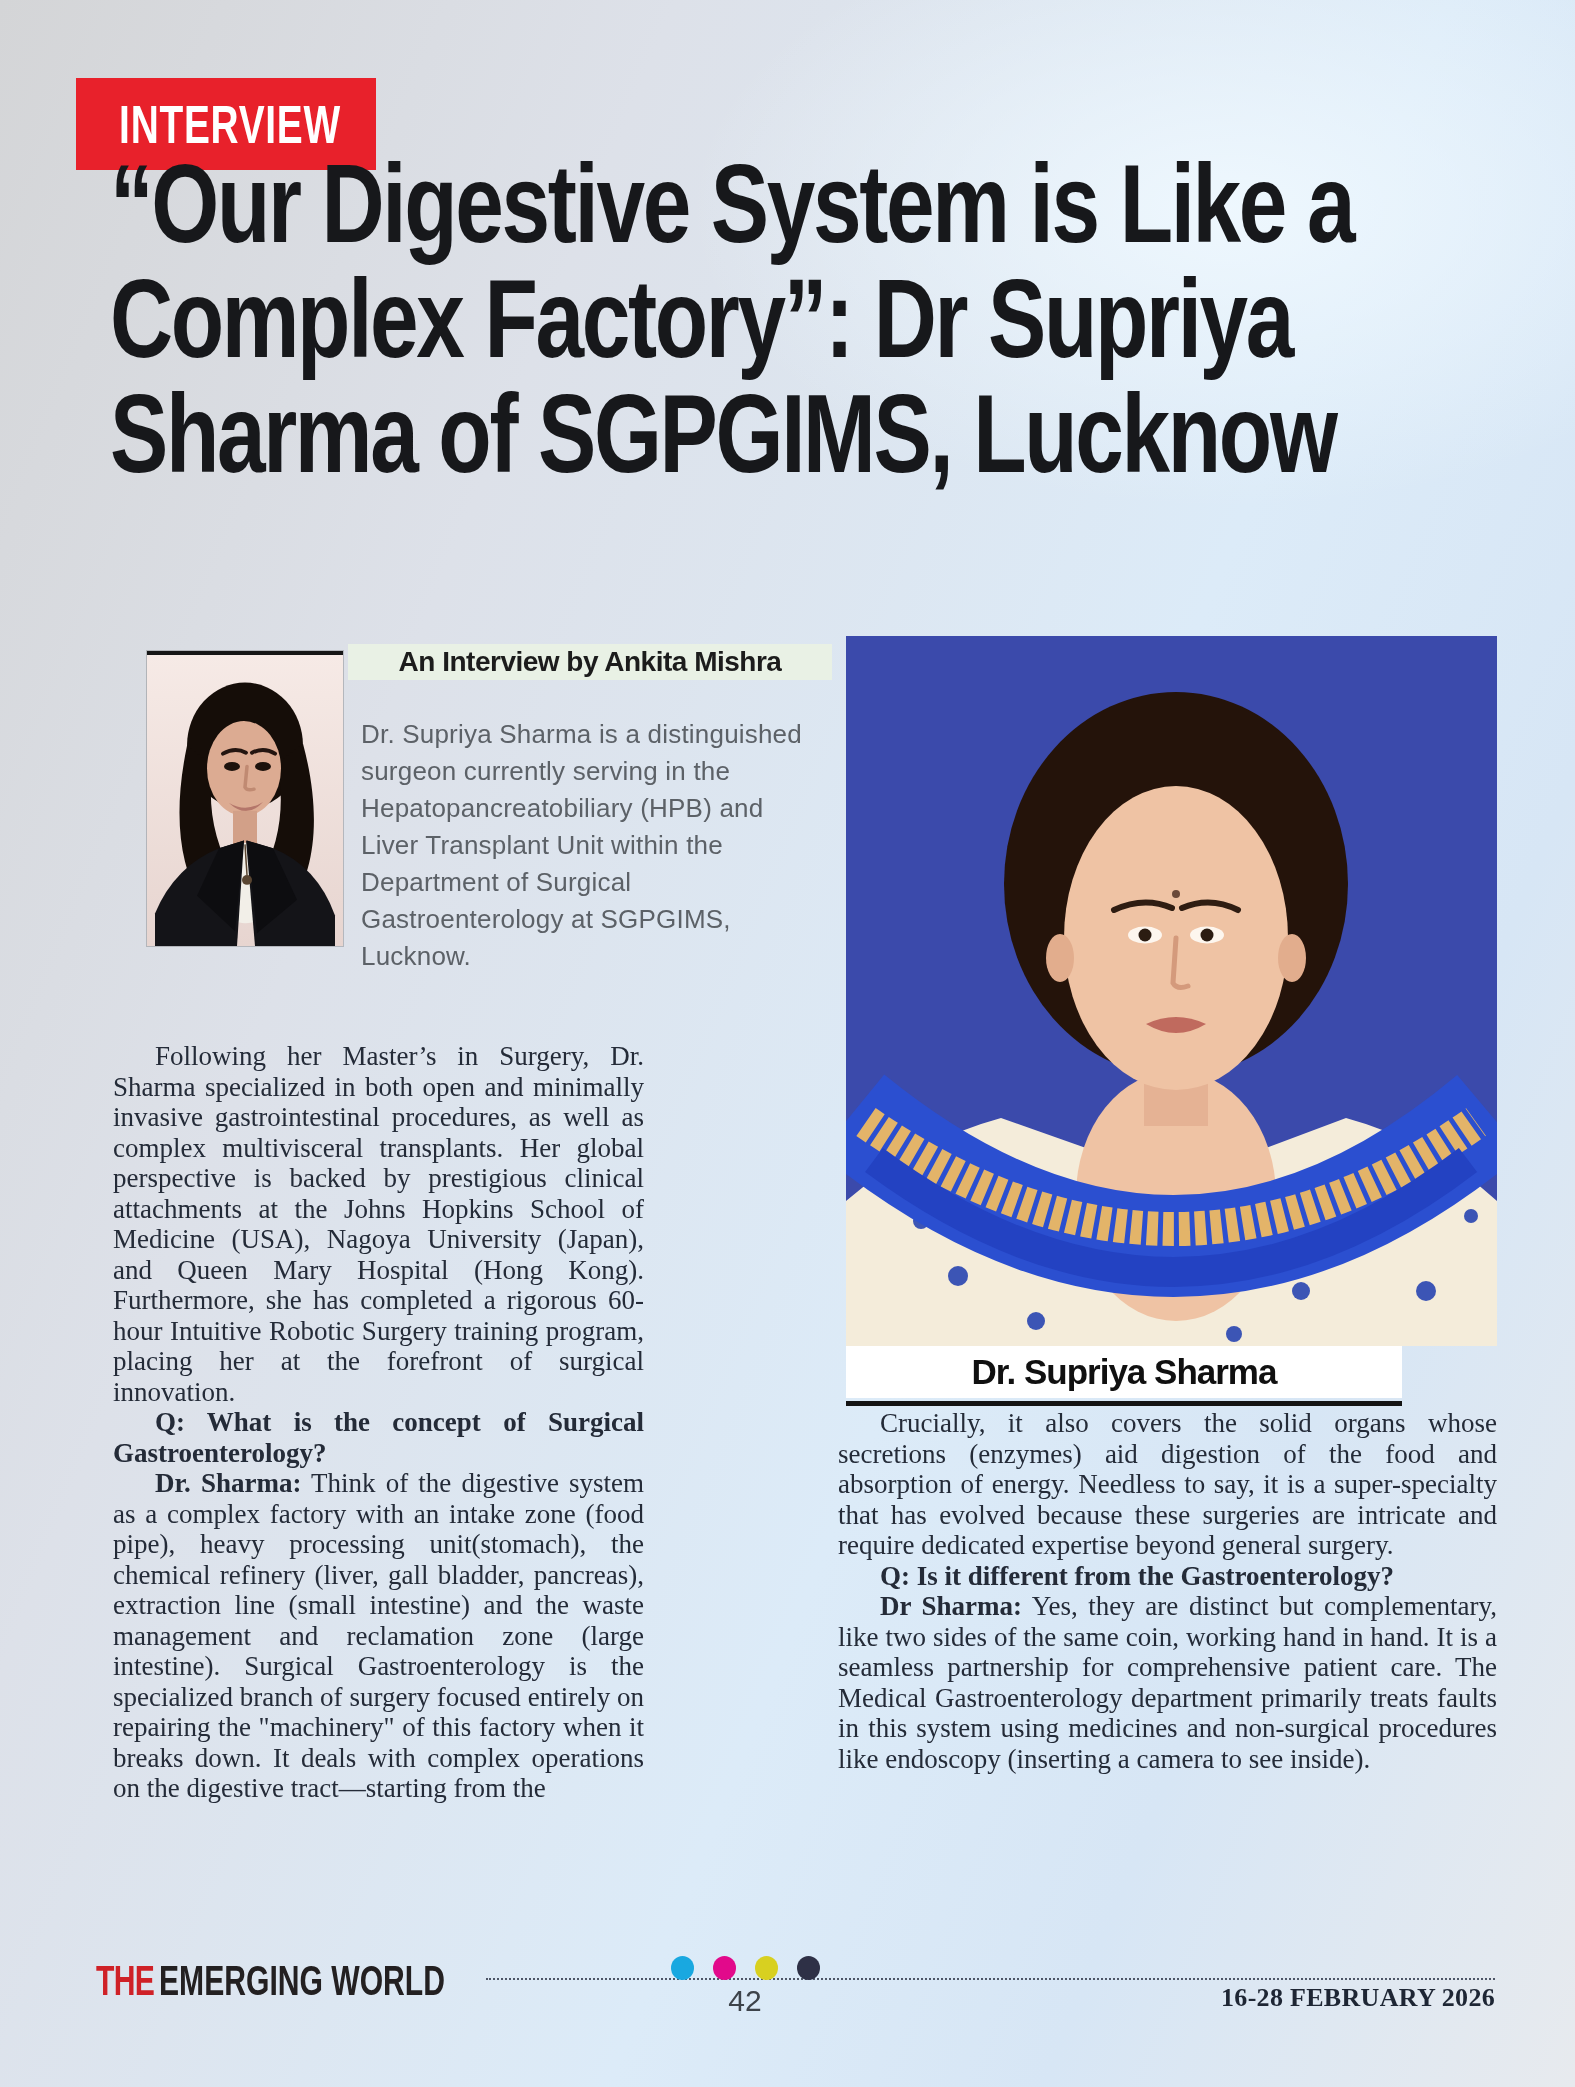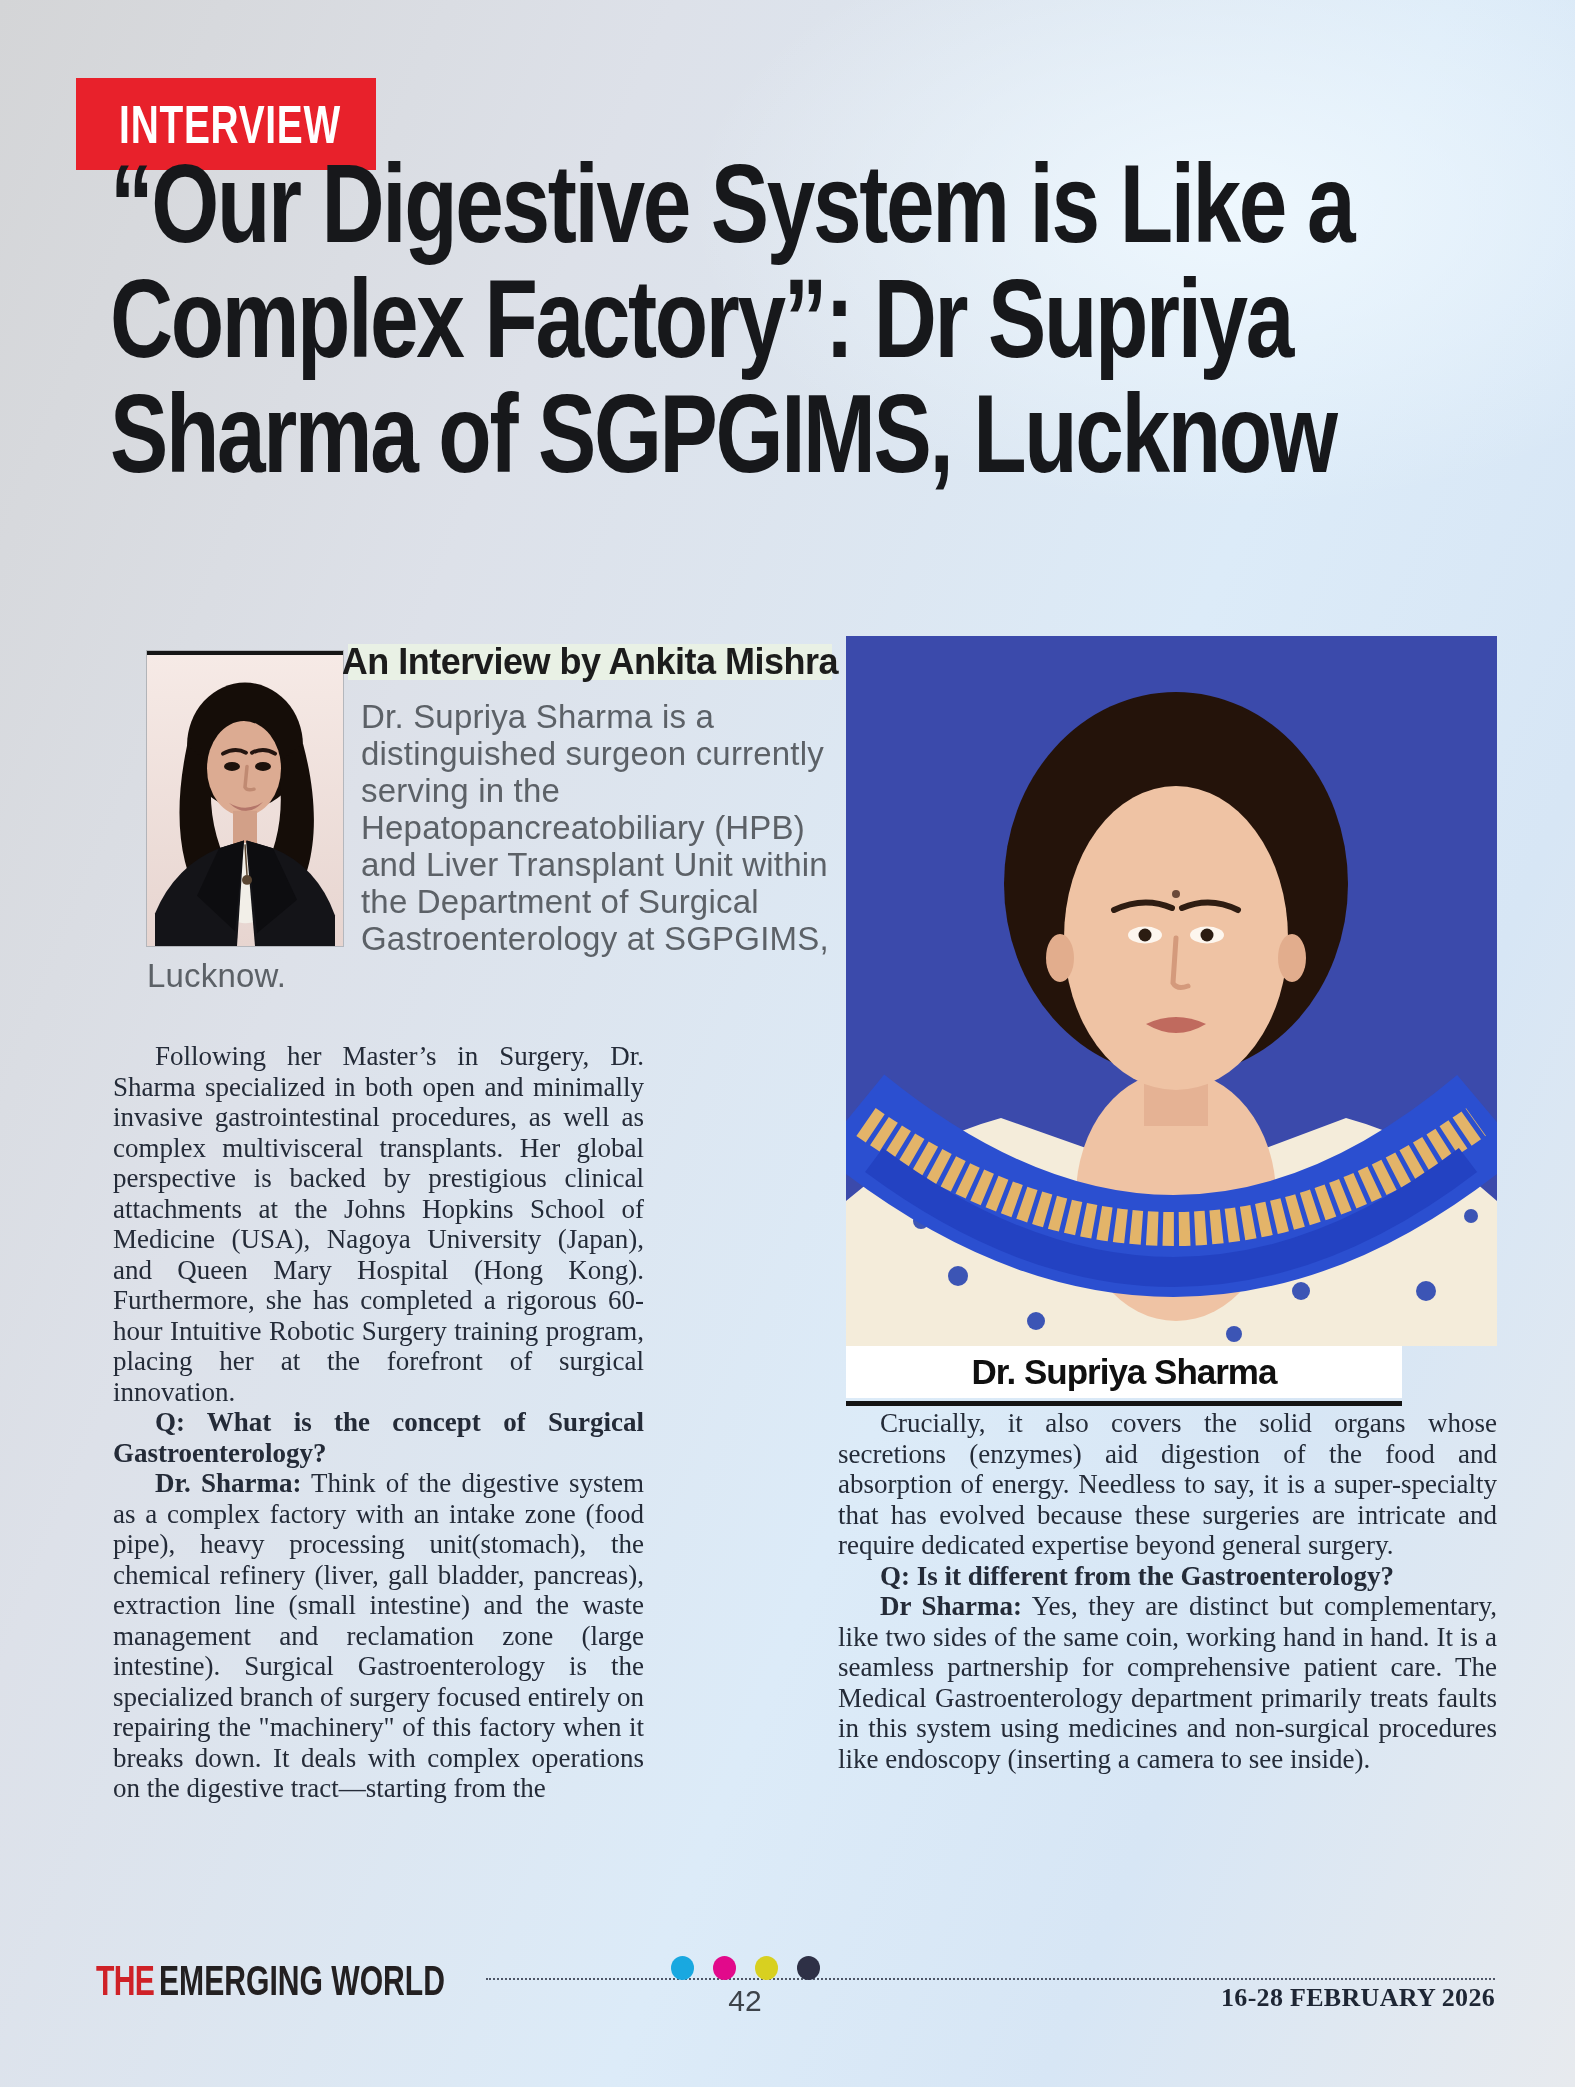--- a/index.html
+++ b/index.html
@@ -24,32 +24,32 @@
     position:absolute;left:110px;top:146px;width:1760px;
     transform:scaleX(.78);transform-origin:left top;
     font-weight:bold;font-size:112px;line-height:115px;letter-spacing:-3px;
     color:#17181b;white-space:nowrap;
   }
   .headline span{display:block;}
   
   .byline-strip{
     position:absolute;left:348px;top:644px;width:484px;height:36px;
     background:#e9f1e5;display:flex;align-items:center;justify-content:center;
-    font-weight:bold;font-size:36px;letter-spacing:-.5px;color:#1c1c1c;white-space:nowrap;
+    font-weight:bold;font-size:28px;letter-spacing:-.5px;color:#1c1c1c;white-space:nowrap;
   }
   
   .intro-block{position:absolute;left:147px;top:651px;width:692px;}
   .small-photo{
     float:left;width:196px;height:295px;margin:0 18px 8px 0;
     border-top:4px solid #161616;box-sizing:border-box;
     box-shadow:0 0 0 1px rgba(60,60,60,.25);
   }
   .small-photo svg{display:block;width:100%;height:100%;}
   .intro-block p{
-    margin:0;padding-top:47px;font-size:33px;line-height:37px;
+    margin:18px;padding-top:47px;font-size:26px;line-height:37px;
     color:#5c6167;letter-spacing:.2px;
   }
   
   .big-photo{position:absolute;left:846px;top:636px;width:556px;}
   .big-photo .photo-area{width:651px;height:710px;}
   .big-photo .photo-area svg{display:block;width:100%;height:100%;}
   .photo-caption{
     height:52px;background:#ffffff;display:flex;align-items:center;justify-content:center;
     font-weight:bold;font-size:35px;letter-spacing:-1px;color:#101010;white-space:nowrap;
   }

